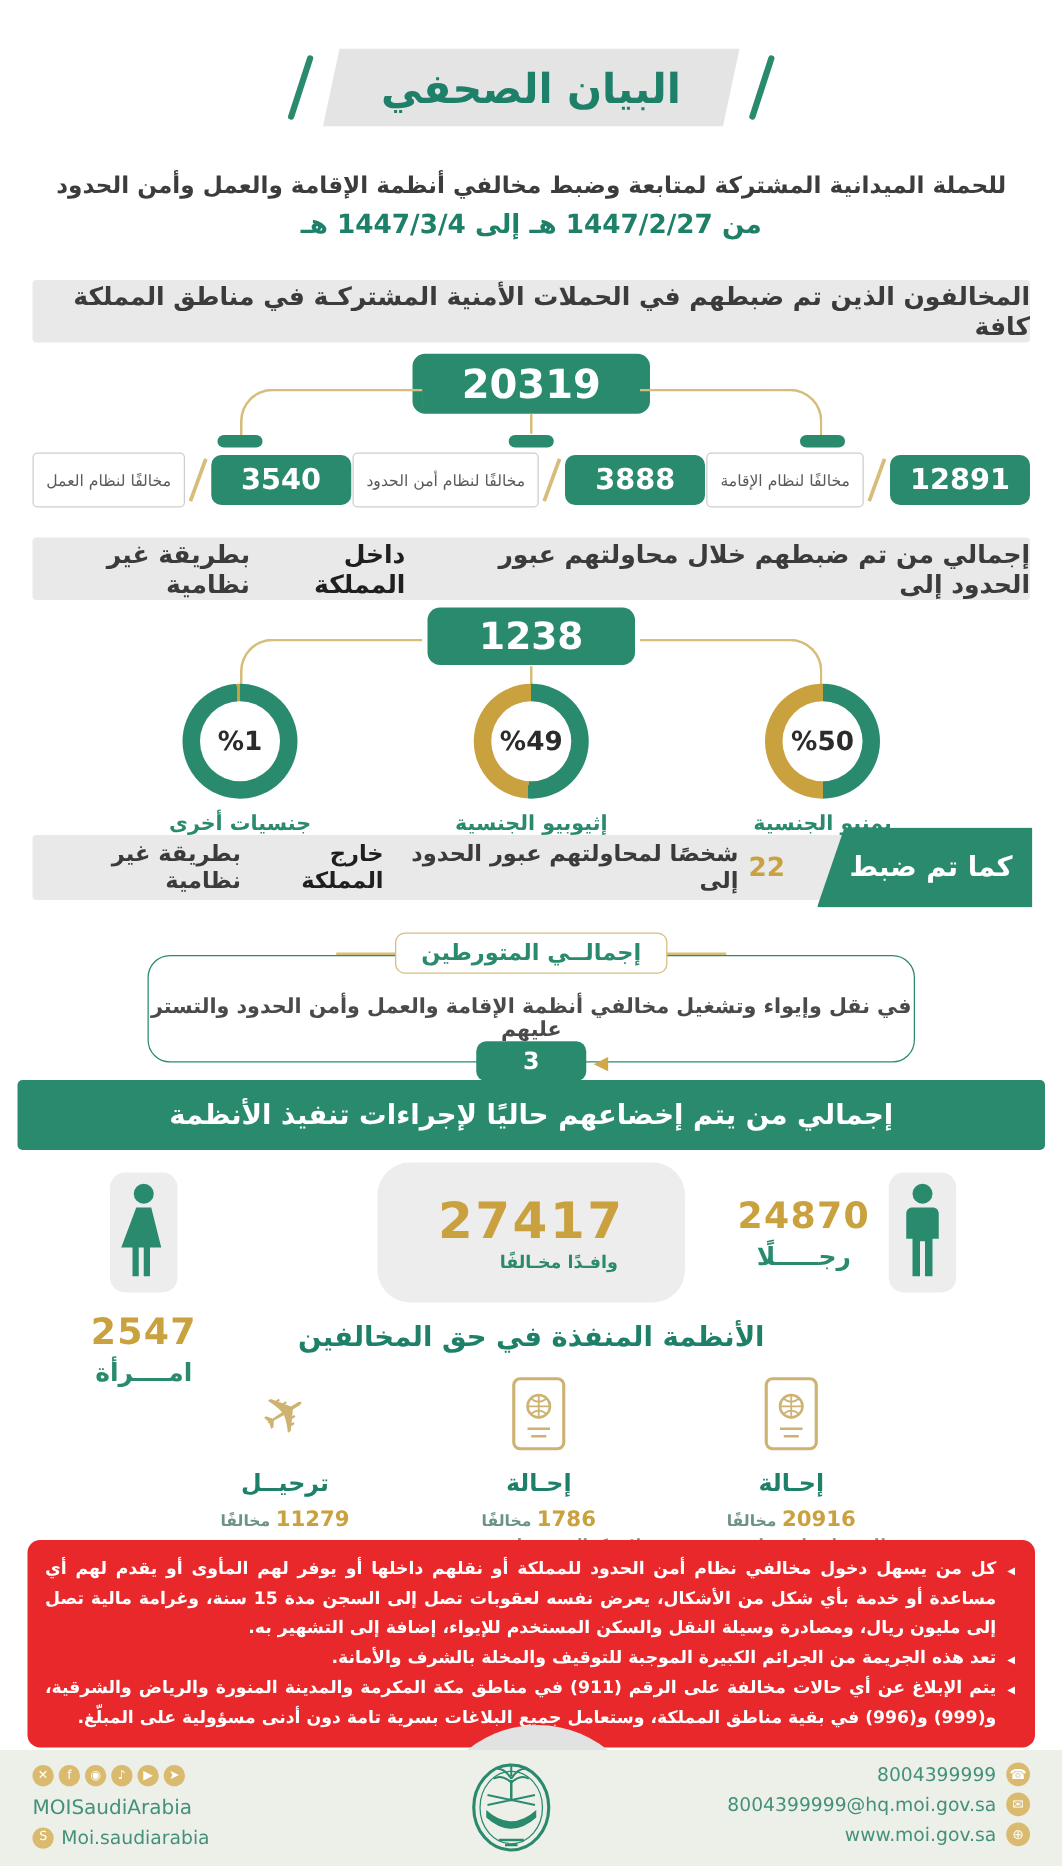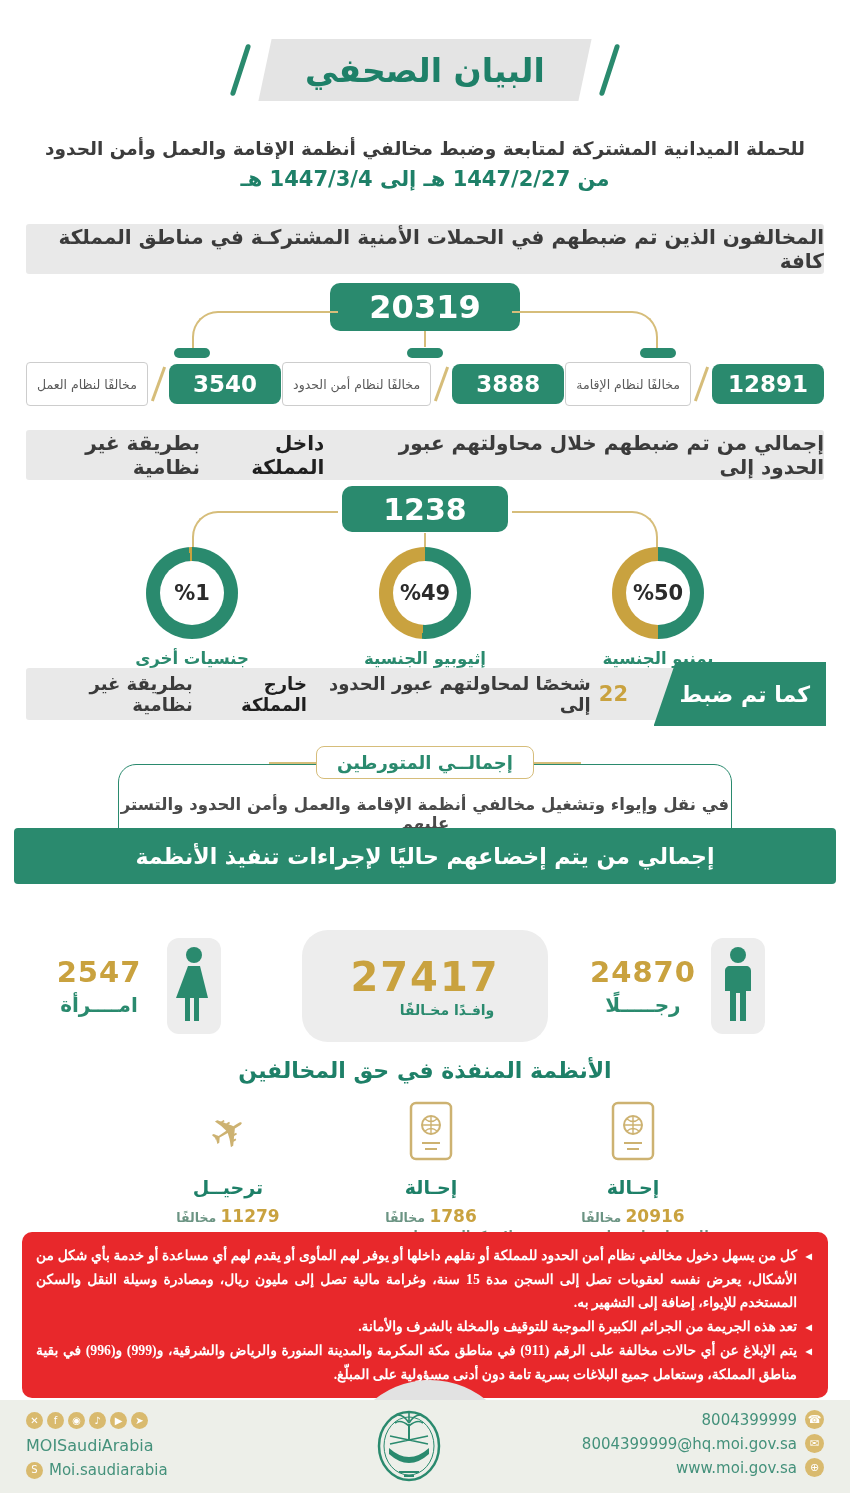--- a/index.html
+++ b/index.html
@@ -70,21 +70,21 @@
                  border:1.5px solid #d6bd7a; border-radius:8px; padding:5px 20px; white-space:nowrap;
                  font-size:18px; font-weight:bold; color:#2a8a6e; }
   .boxD .txt { position:absolute; top:30px; left:0; right:0; text-align:center;
                font-size:16.5px; font-weight:600; color:#4a4a4a; }
   .boxD .count { position:absolute; bottom:-16px; left:50%; transform:translateX(-50%); width:88px; height:32px;
                  background:#2a8a6e; border-radius:8px; color:#fff; font-size:19px; font-weight:bold;
                  display:flex; align-items:center; justify-content:center; }
   .boxD .arrow { position:absolute; bottom:-10px; left:50%; margin-left:50px; color:#cfa84a; font-size:15px; }
 
   
-  .bannerE { position:absolute; top:828px; left:14px; right:14px; height:56px; background:#2a8a6e; border-radius:4px;
+  .bannerE { position:absolute; top:864px; left:14px; right:14px; height:56px; background:#2a8a6e; border-radius:4px;
              display:flex; align-items:center; justify-content:center; color:#fff; font-size:22px; font-weight:bold; }
   .statsE { position:absolute; top:930px; left:0; right:0; height:118px; }
   .centerbox { position:absolute; left:302px; width:246px; top:0; height:112px; background:#ededed; border-radius:26px;
                display:flex; flex-direction:column; align-items:center; justify-content:center; }
   .centerbox .v { color:#c9a23f; font-size:40px; font-weight:bold; letter-spacing:2px; }
   .centerbox .l { color:#2a8a6e; font-size:14px; font-weight:bold; margin-top:2px;margin-left:44px; }
   .pgroup { position:absolute; top:8px; display:flex; align-items:center; gap:14px; }
   .pgroup .icon-bg { width:54px; height:96px; background:#ededed; border-radius:12px;
                      display:flex; align-items:center; justify-content:center; }
   .pgroup .stack { text-align:center; min-width:108px; }
@@ -99,21 +99,21 @@
   .acol .t { color:#1e8068; font-size:19px; font-weight:bold; margin-top:10px; }
   .acol .vline { margin-top:8px; font-size:12.5px; color:#6b9483; font-weight:bold; }
   .acol .vline .v { color:#c9a23f; font-size:17px; font-weight:bold; }
   .acol .d { margin-top:2px; font-size:12.5px; color:#6b9483; font-weight:bold; }
   .plane { font-size:44px; color:#cdb271; transform:rotate(-32deg); display:inline-block; }
 
   
   .warning { position:absolute; top:1232px; left:22px; right:22px; height:166px; background:#e8282b; border-radius:10px;
              padding:12px 16px 10px 14px; color:#fff; }
   .warn-item { position:relative; padding-right:15px; font-size:13.8px; font-weight:bold;
-               line-height:1.72; text-align:justify;font-family:Liberation Serif, serif; }
+               line-height:1.72; text-align:justify; }
   .warn-item::before { content:"◀"; position:absolute; right:0; top:6px; font-size:8px; color:#fff; }
 
   
   .dome { position:absolute; left:341px; top:1380px; width:178px; height:113px;
           background:#e2e2e2; border-radius:89px 89px 0 0; }
   .footer { position:absolute; top:1400px; left:0; right:0; height:93px; background:#edefe9; }
   .f-left { position:absolute; left:26px; top:12px; direction:ltr; }
   .soc-row { display:flex; gap:4px; }
   .circ { width:17px; height:17px; border-radius:50%; background:#d9ba6e; color:#fff; font-size:10px;
           display:flex; align-items:center; justify-content:center; line-height:1; }
@@ -248,21 +248,21 @@
         <div class="v">24870</div>
         <div class="l">رجـــــلًا</div>
       </div>
     </div>
 
     <div class="centerbox">
       <div class="v">27417</div>
       <div class="l">وافـدًا مخـالفًا</div>
     </div>
 
-    <div class="pgroup" style="left:45px;">
+    <div class="pgroup" style="left:61px;flex-direction:column;">
       <div class="icon-bg">
         <svg width="40" height="80" viewBox="0 0 40 80">
           <circle cx="20" cy="9" r="8" fill="#2a8a6e"></circle>
           <path d="M14 20 h12 l8 32 h-9 v23 h-5 v-23 h-4 v23 h-5 v-23 h-9 z" fill="#2a8a6e"></path>
         </svg>
       </div>
       <div class="stack">
         <div class="v">2547</div>
         <div class="l">امــــرأة</div>
       </div>

